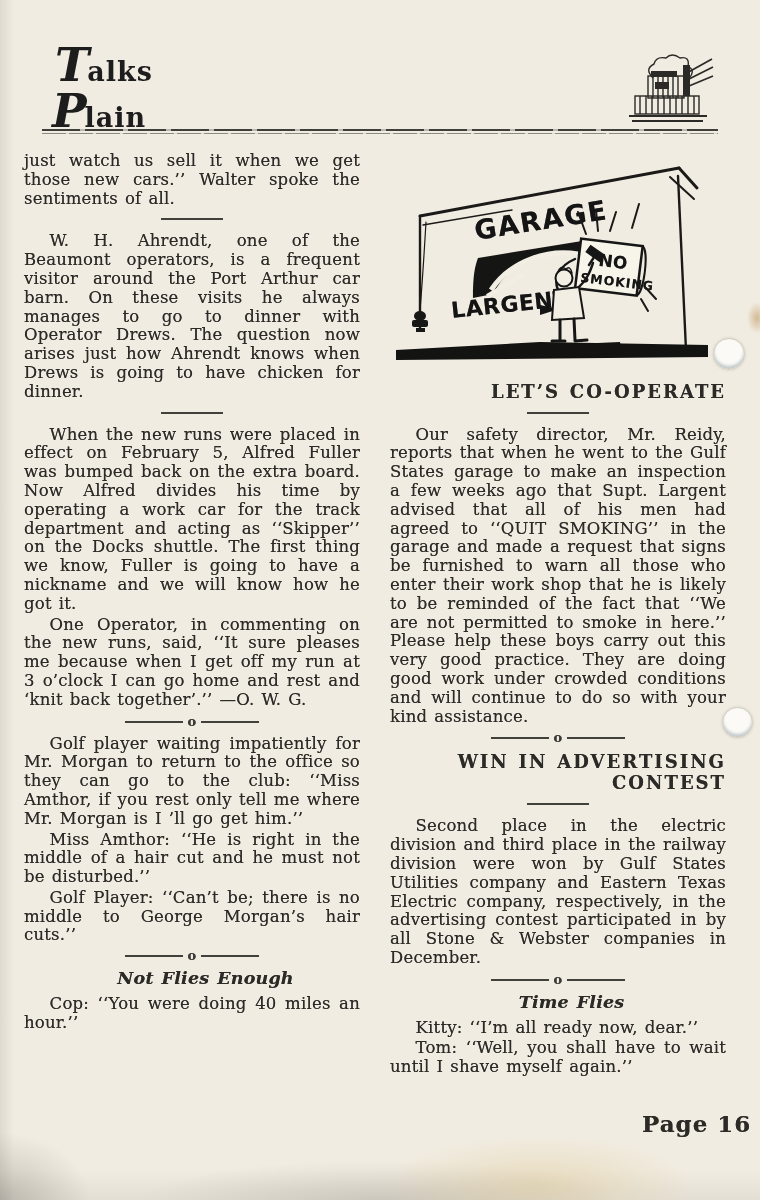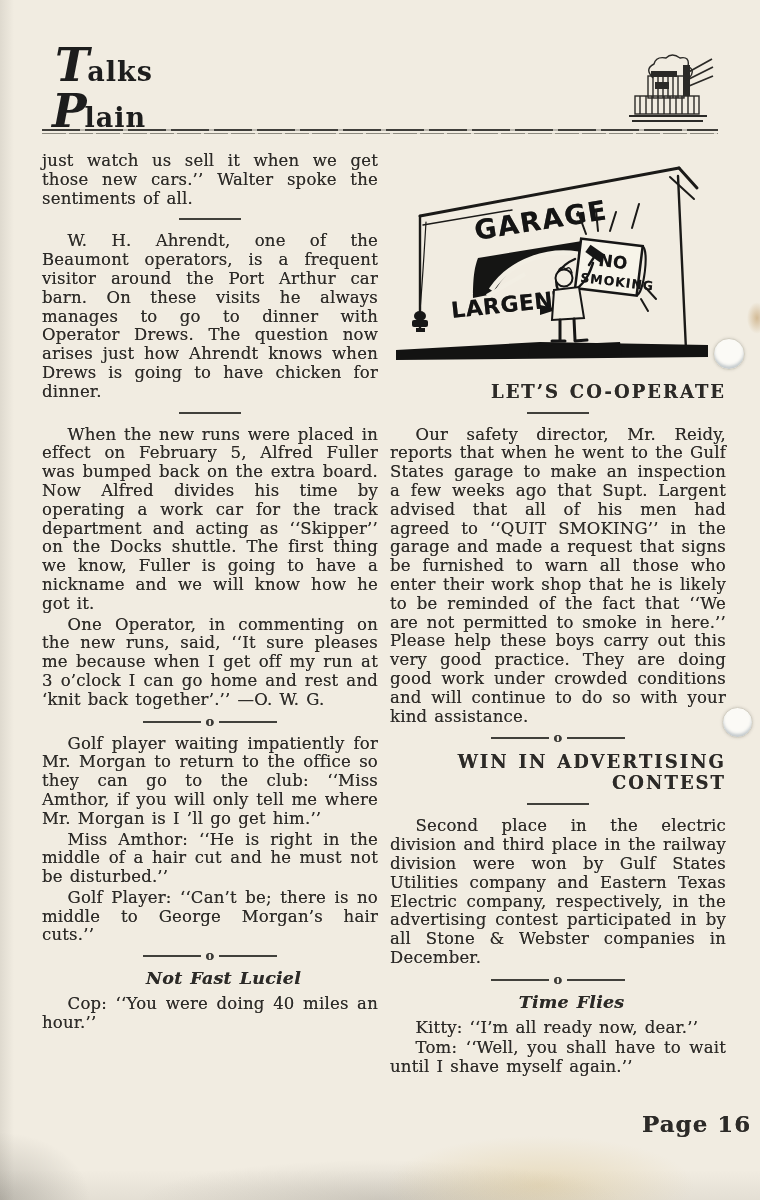--- a/index.html
+++ b/index.html
@@ -24,21 +24,21 @@
   .logo .rest{font-size:27px;font-weight:bold;letter-spacing:1px;}
   .logo .row2{margin-top:-16px;margin-left:3px;}
   .rule{position:absolute;left:42px;top:129px;width:676px;height:5px;}
   .rule .r1{height:2px;background:repeating-linear-gradient(90deg,#3f3e3a 0 38px,rgba(63,62,58,.30) 38px 43px);}
   .rule .r2{height:1px;margin-top:2px;background:repeating-linear-gradient(90deg,#8d8a7f 0 24px,rgba(141,138,127,.18) 24px 27px);}
   .plant{position:absolute;left:615px;top:52px;width:100px;height:76px;}
   
   .col{position:absolute;width:336px;font-size:16.5px;line-height:18.8px;
        letter-spacing:.2px;word-spacing:1.6px;text-align:justify;
        text-shadow:0 0 .4px rgba(44,42,39,.65);}
-  .col-left{left:42px;top:152px;}
+  .col-left{left:24px;top:152px;}
   .col-right{left:390px;top:146px;}
   .col p{margin:0 0 7px;text-indent:1.55em;}
   .col p.noindent{text-indent:0;}
   .col p.tight{margin-bottom:2px;}
   
   .div-short{width:62px;height:2px;background:#41403b;margin:10px auto 12px;}
   .div-o{display:flex;align-items:center;justify-content:center;margin:6px auto 8px;color:#3b3a36;}
   .div-o::before,.div-o::after{content:"";width:58px;height:2px;background:#41403b;}
   .div-o .oo{font-size:13px;line-height:10px;padding:0 5px;font-weight:bold;}
   
@@ -95,27 +95,27 @@
   <div class="col col-left">
     <p class="noindent">just watch us sell it when we get those new cars.’’  Walter spoke the sentiments of all.</p>
     <div class="div-short"></div>
     <p>W. H. Ahrendt, one of the Beaumont operators, is a frequent visitor around the Port Arthur car barn. On these visits he always manages to go to dinner with Operator Drews.  The question now arises just how Ahrendt knows when Drews is going to have chicken for dinner.</p>
     <div class="div-short"></div>
     <p class="tight">When the new runs were placed in effect on February 5, Alfred Fuller was bumped back on the extra board. Now Alfred divides his time by operating a work car for the track department and acting as ‘‘Skipper’’ on the Docks shuttle.  The first thing we know, Fuller is going to have a nickname and we will know how he got it.</p>
     <p>One Operator, in commenting on the new runs, said, ‘‘It sure pleases me because when I get off my run at 3 o’clock I can go home and rest and ‘knit back together’.’’  —O. W. G.</p>
     <div class="div-o">
         <span class="oo">o</span>
       </div>
-    <p class="tight">Golf player waiting impatiently for Mr. Morgan to return to the office so they can go to the club: ‘‘Miss Amthor, if you will only tell me where Mr. Morgan is I ’ll go get him.’’</p>
+    <p class="tight">Golf player waiting impatiently for Mr. Morgan to return to the office so they can go to the club: ‘‘Miss Amthor, if you rest only tell me where Mr. Morgan is I ’ll go get him.’’</p>
     <p class="tight">Miss Amthor: ‘‘He is right in the middle of a hair cut and he must not be disturbed.’’</p>
     <p class="tight">Golf Player: ‘‘Can’t be; there is no middle to George Morgan’s hair cuts.’’</p>
     <div class="div-o">
         <span class="oo">o</span>
       </div>
-    <p class="h-ital">Not Fast Luciel</p>
+    <p class="h-ital">Not Flies Enough</p>
     <p class="tight">Cop: ‘‘You were doing 40 miles an hour.’’</p>
   </div>
 
   <div class="col col-right">
 
     <svg class="cartoon" viewBox="0 0 336 228">
 
       <g stroke="#1b1a18" fill="none" stroke-linecap="round">
         <path d="M30 70 L289 22" stroke-width="3"></path>
         <path d="M289 22 L307 42" stroke-width="3"></path>

